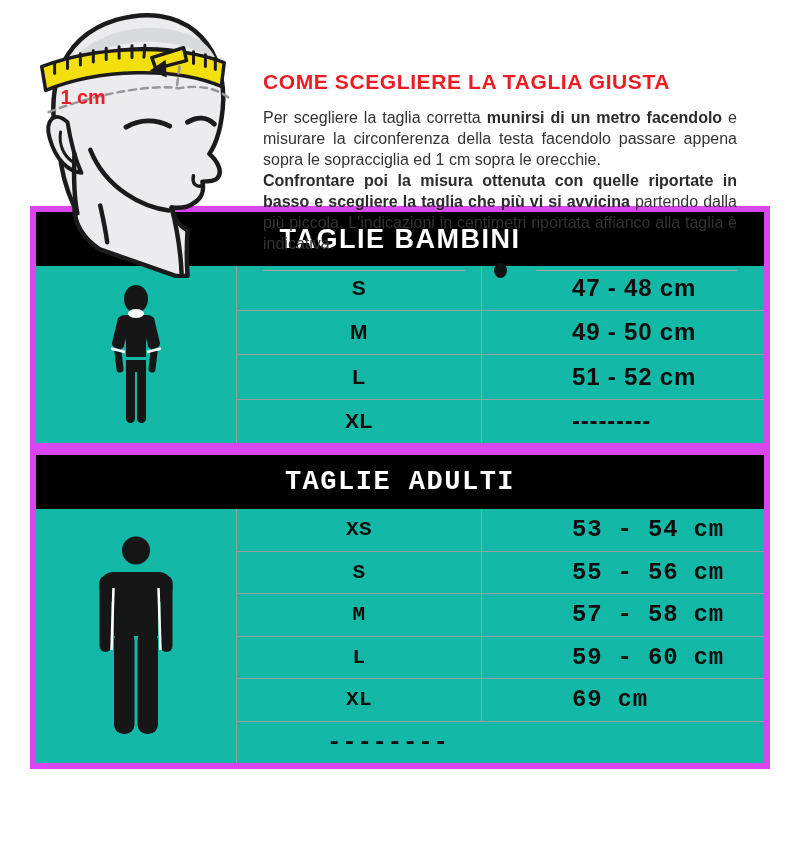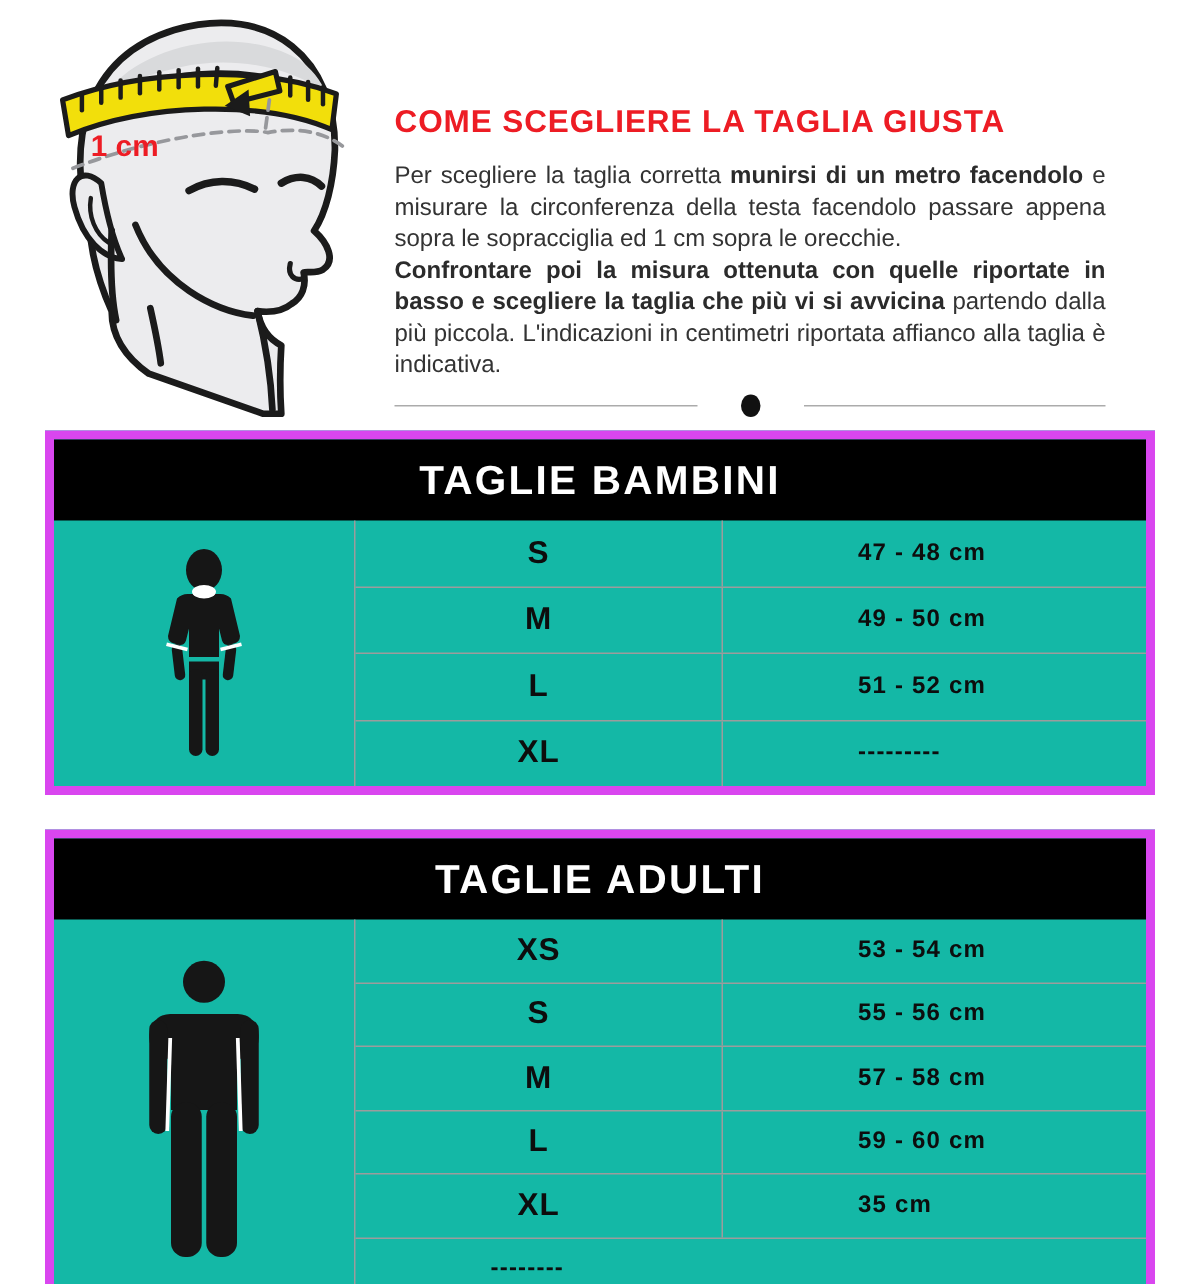--- a/index.html
+++ b/index.html
@@ -1,44 +1,44 @@
 <!DOCTYPE html>
 <html><head>
 <meta charset="utf-8">
 <style>
   html,body{margin:0;padding:0;background:#ffffff;}
   body{width:800px;height:856px;position:relative;font-family:"Liberation Sans","DejaVu Sans",sans-serif;overflow:hidden;}
 
   
-  .top{position:relative;height:287px;}
+  .top{position:relative;height:206px;}
   .head-illu{position:absolute;left:5px;top:0;width:250px;height:278px;}
   .intro{position:absolute;left:263px;top:0;width:474px;}
   .intro h1{margin:70px 0 0;font-size:21px;line-height:1.15;font-weight:bold;color:#ED1C24;letter-spacing:.6px;white-space:nowrap;}
   .intro p{margin:13px 0 0;font-size:16px;line-height:21px;text-align:justify;color:#333333;}
   .intro p strong{color:#2b2b2b;}
   .divider{margin-top:9px;display:flex;align-items:center;}
   .divider .line{flex:1;height:1px;background:#ababab;}
   .divider .dot{width:13px;height:15px;background:#111;border-radius:50%;margin:0 29px;}
 
   
   .size-table{margin:0 30px;border:6px solid #d946ef;background:#14b8a6;}
-  .t2{margin-top:23px;}
+  .t2{font-family:Liberation Mono, monospace;}
   .tbl-header{height:54px;background:#000;color:#fff;display:flex;align-items:center;justify-content:center;
               font-size:27px;font-weight:bold;letter-spacing:1.5px;}
   .tbl-body{display:flex;}
   .icon-col{width:200px;border-right:1px solid #9c9c9c;display:flex;align-items:center;justify-content:center;}
   .rows-col{flex:1;display:flex;flex-direction:column;}
   .trow{display:flex;}
   .t1 .trow{height:43.5px;}
   .t2 .trow{height:41.5px;}
   .trow + .trow{border-top:1px solid #9c9c9c;}
   .size-cell{width:244px;border-right:1px solid #9c9c9c;display:flex;align-items:center;justify-content:center;
              font-size:21px;font-weight:bold;color:#0d0d0d;letter-spacing:.5px;}
   .value-cell{flex:1;display:flex;align-items:center;padding-left:90px;
-              font-size:16px;font-weight:bold;color:#0d0d0d;letter-spacing:.8px;}
+              font-size:24px;font-weight:bold;color:#0d0d0d;letter-spacing:.8px;}
 
   .pictogram{display:block;}
 </style>
 </head>
 <body>
 
 <div class="top">
 
   <svg class="head-illu" viewBox="0 0 252 278" aria-hidden="true">
     <g stroke-linecap="round" stroke-linejoin="round">
@@ -180,20 +180,20 @@
       <div class="trow">
         <div class="size-cell">M</div>
         <div class="value-cell">57 - 58 cm</div>
       </div>
       <div class="trow">
         <div class="size-cell">L</div>
         <div class="value-cell">59 - 60 cm</div>
       </div>
       <div class="trow">
         <div class="size-cell">XL</div>
-        <div class="value-cell">35 cm</div>
+        <div class="value-cell">69 cm</div>
       </div>
       <div class="trow">
         <div class="value-cell">--------</div>
       </div>
     </div>
   </div>
 </section>
 
 </body></html>

